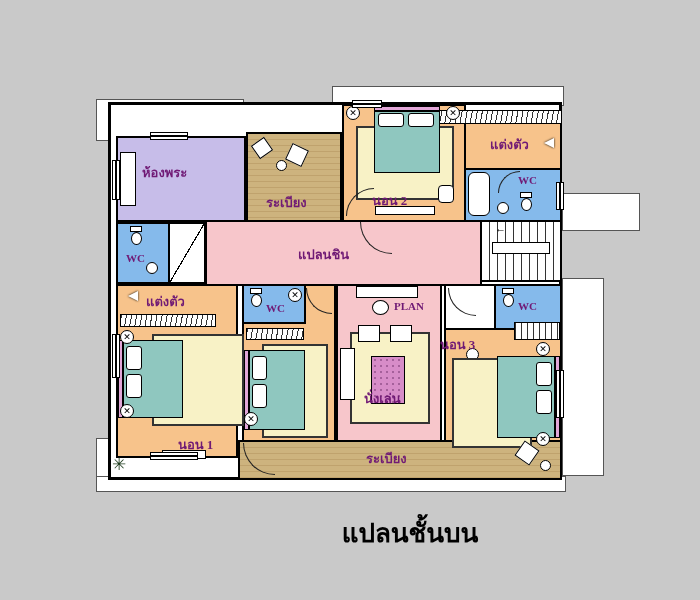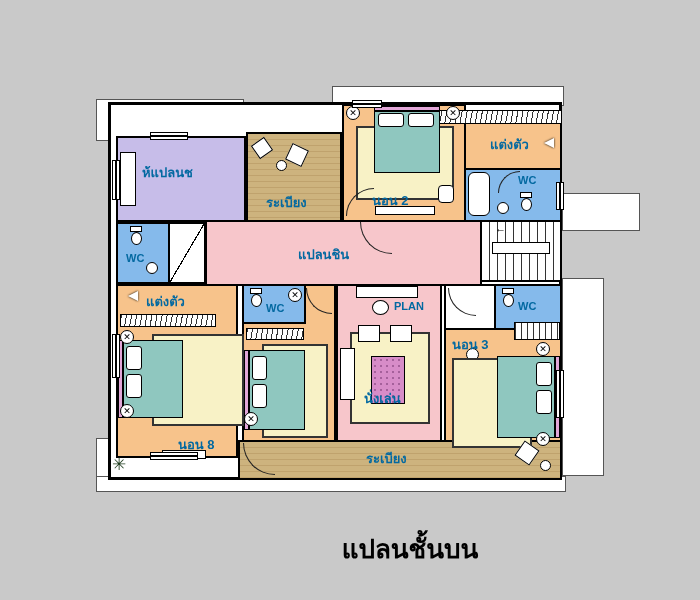--- a/index.html
+++ b/index.html
@@ -21,26 +21,26 @@
   .hb{position:absolute;background:#E2A6D8;border:1px solid #000;box-sizing:border-box;}
   .fan{position:absolute;width:14px;height:14px;background:#fff;border:1px solid #000;border-radius:50%;font-size:9px;line-height:12px;text-align:center;color:#000;box-sizing:border-box;}
   .circle{border-radius:50%;}
   .hatch{position:absolute;border:1px solid #000;box-sizing:border-box;background:#fff repeating-linear-gradient(100deg,#333 0 1px,transparent 1px 5px);}
   .hang{position:absolute;border:1px solid #000;box-sizing:border-box;background:#fff repeating-linear-gradient(90deg,#333 0 1px,transparent 1px 6px);}
   .steps{background:#fff repeating-linear-gradient(90deg,transparent 0 7px,#333 7px 8px);}
   .dots{position:absolute;border:1px solid #000;box-sizing:border-box;background-color:#D78CC8;background-image:radial-gradient(#A5609B 1.2px,transparent 1.3px);background-size:6px 6px;}
   .arc{position:absolute;border-left:1.5px solid #222;border-bottom:1.5px solid #222;border-bottom-left-radius:100%;box-sizing:border-box;}
   .winh{position:absolute;background:linear-gradient(to bottom,#fff 38%,#000 38% 62%,#fff 62%);border:1px solid #000;box-sizing:border-box;}
   .winv{position:absolute;background:linear-gradient(to right,#fff 38%,#000 38% 62%,#fff 62%);border:1px solid #000;box-sizing:border-box;}
-  .rlabel{position:absolute;font-weight:bold;font-size:13px;color:#0369a1;white-space:nowrap;font-family:Liberation Sans, sans-serif;text-align:center;}
+  .rlabel{position:absolute;font-weight:bold;font-size:13px;color:#701a75;white-space:nowrap;font-family:Liberation Serif, serif;text-align:center;}
   .rlabel.sm{font-size:11px;}
   .chair{position:absolute;background:#fff;border:1px solid #000;box-sizing:border-box;}
   .door-marker{position:absolute;width:0;height:0;border-top:5px solid transparent;border-bottom:5px solid transparent;border-right:10px solid #fff;filter:drop-shadow(0 0 1px #000);}
   .title{position:absolute;left:8px;top:4px;font-size:20px;letter-spacing:1px;color:#00A651;font-weight:bold;}
-  .caption{position:absolute;left:300px;top:512px;width:220px;text-align:center;font-size:26px;font-weight:bold;color:#000;font-family:Liberation Mono, monospace;margin-top:16px;}
+  .caption{position:absolute;left:300px;top:512px;width:220px;text-align:center;font-size:26px;font-weight:bold;color:#000;font-family:Liberation Mono, monospace;}
   .copyright{position:absolute;right:6px;top:569px;font-size:20px;color:#00A651;}
   .toilet{position:absolute;}
   .toilet .tank{position:absolute;left:2px;top:0;width:12px;height:6px;background:#fff;border:1px solid #000;box-sizing:border-box;}
   .toilet .bowl{position:absolute;left:3px;top:6px;width:11px;height:13px;background:#fff;border:1px solid #000;border-radius:50%;box-sizing:border-box;}
   .sink{position:absolute;background:#fff;border:1px solid #000;border-radius:50%;box-sizing:border-box;}
   .tub{position:absolute;background:#fff;border:1px solid #000;border-radius:6px;box-sizing:border-box;}
   .plant{position:absolute;font-size:17px;color:#1d3b1d;line-height:17px;}
 </style>
 </head>
 <body>
@@ -170,29 +170,29 @@
   <div class="winh" style="left:352px;top:100px;width:30px;height:8px;"></div>
   <div class="winh" style="left:150px;top:132px;width:38px;height:8px;"></div>
   <div class="winv" style="left:112px;top:160px;width:8px;height:40px;"></div>
   <div class="winv" style="left:112px;top:334px;width:8px;height:44px;"></div>
   <div class="winh" style="left:150px;top:452px;width:48px;height:8px;"></div>
   <div class="winv" style="left:556px;top:370px;width:8px;height:48px;"></div>
   <div class="winv" style="left:556px;top:182px;width:8px;height:28px;"></div>
 
   <div class="door-marker" style="left:544px;top:138px;"></div>
 
-  <span class="rlabel" style="left:142px;top:162px;">ห้แปลนช</span>
+  <span class="rlabel" style="left:142px;top:162px;">ห้องพระ</span>
   <span class="rlabel" style="left:266px;top:192px;">ระเบียง</span>
   <span class="rlabel" style="left:372px;top:190px;">นอน 2</span>
   <span class="rlabel" style="left:490px;top:134px;">แต่งตัว</span>
   <span class="rlabel sm" style="left:518px;top:174px;">WC</span>
   <span class="rlabel" style="left:298px;top:244px;">แปลนชิน</span>
   <span class="rlabel sm" style="left:126px;top:252px;">WC</span>
   <span class="rlabel" style="left:146px;top:291px;">แต่งตัว</span>
-  <span class="rlabel" style="left:178px;top:434px;">นอน 8</span>
+  <span class="rlabel" style="left:178px;top:434px;">นอน 1</span>
   <span class="rlabel sm" style="left:266px;top:302px;">WC</span>
   <span class="rlabel sm" style="left:394px;top:300px;">PLAN</span>
   <span class="rlabel" style="left:364px;top:388px;">นั่งเล่น</span>
-  <span class="rlabel" style="left:452px;top:334px;">นอน 3</span>
+  <span class="rlabel" style="left:440px;top:334px;">นอน 3</span>
   <span class="rlabel sm" style="left:518px;top:300px;">WC</span>
   <span class="rlabel" style="left:366px;top:448px;">ระเบียง</span>
 
 </div>
 
 </body></html>

